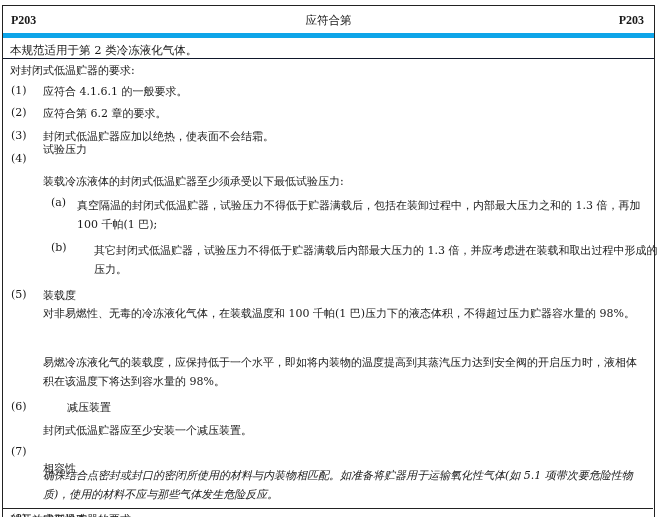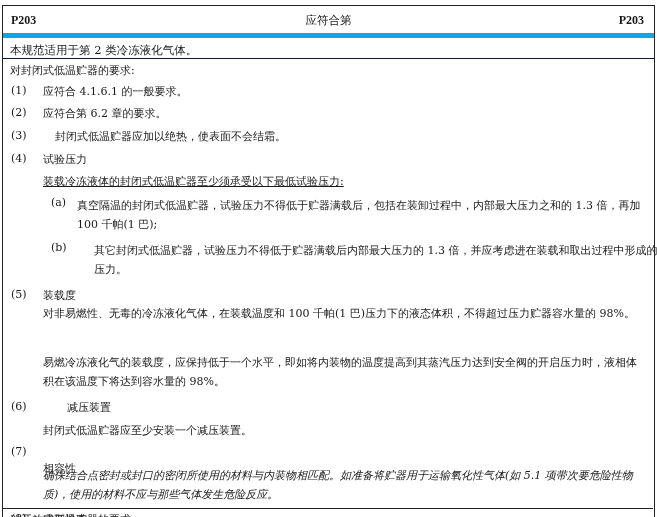--- a/index.html
+++ b/index.html
@@ -35,25 +35,25 @@
   <div class="body">
     <div class="line" style="left:7px;top:4px;text-align:center;">对封闭式低温贮器的要求:</div>
 
     <span class="line num" style="top:25px;">(1)</span>
     <span class="line t1" style="top:25px;">应符合 4.1.6.1 的一般要求。</span>
 
     <span class="line num" style="top:47px;">(2)</span>
     <span class="line t1" style="top:47px;">应符合第 6.2 章的要求。</span>
 
     <span class="line num" style="top:70px;">(3)</span>
-    <span class="line t1" style="top:70px;margin-left:12px;">封闭式低温贮器应加以绝热，使表面不会结霜。</span>
+    <span class="line t1" style="top:70px;">封闭式低温贮器应加以绝热，使表面不会结霜。</span>
 
     <span class="line num" style="top:93px;">(4)</span>
-    <span class="line t1" style="top:93px;">试验压力</span>
-    <div class="para" style="top:113px;text-decoration:underline;">装载冷冻液体的封闭式低温贮器至少须承受以下最低试验压力:</div>
+    <span class="line t1" style="top:83px;">试验压力</span>
+    <div class="para" style="top:113px;">装载冷冻液体的封闭式低温贮器至少须承受以下最低试验压力:</div>
     <span class="line sub" style="top:137px;">(a)</span>
     <div class="subt" style="top:137px;">真空隔温的封闭式低温贮器，试验压力不得低于贮器满载后，包括在装卸过程中，内部最大压力之和的 1.3 倍，再加 100 千帕(1 巴);</div>
     <span class="line sub" style="top:182px;">(b)</span>
     <div class="subt" style="top:182px;margin-left:17px;">其它封闭式低温贮器，试验压力不得低于贮器满载后内部最大压力的 1.3 倍，并应考虑进在装载和取出过程中形成的压力。</div>
 
     <span class="line num" style="top:229px;">(5)</span>
     <span class="line t1" style="top:229px;">装载度</span>
     <div class="para" style="top:245px;">对非易燃性、无毒的冷冻液化气体，在装载温度和 100 千帕(1 巴)压力下的液态体积，不得超过压力贮器容水量的 98%。</div>
     <div class="para" style="top:294px;">易燃冷冻液化气的装载度，应保持低于一个水平，即如将内装物的温度提高到其蒸汽压力达到安全阀的开启压力时，液相体积在该温度下将达到容水量的 98%。</div>
 

